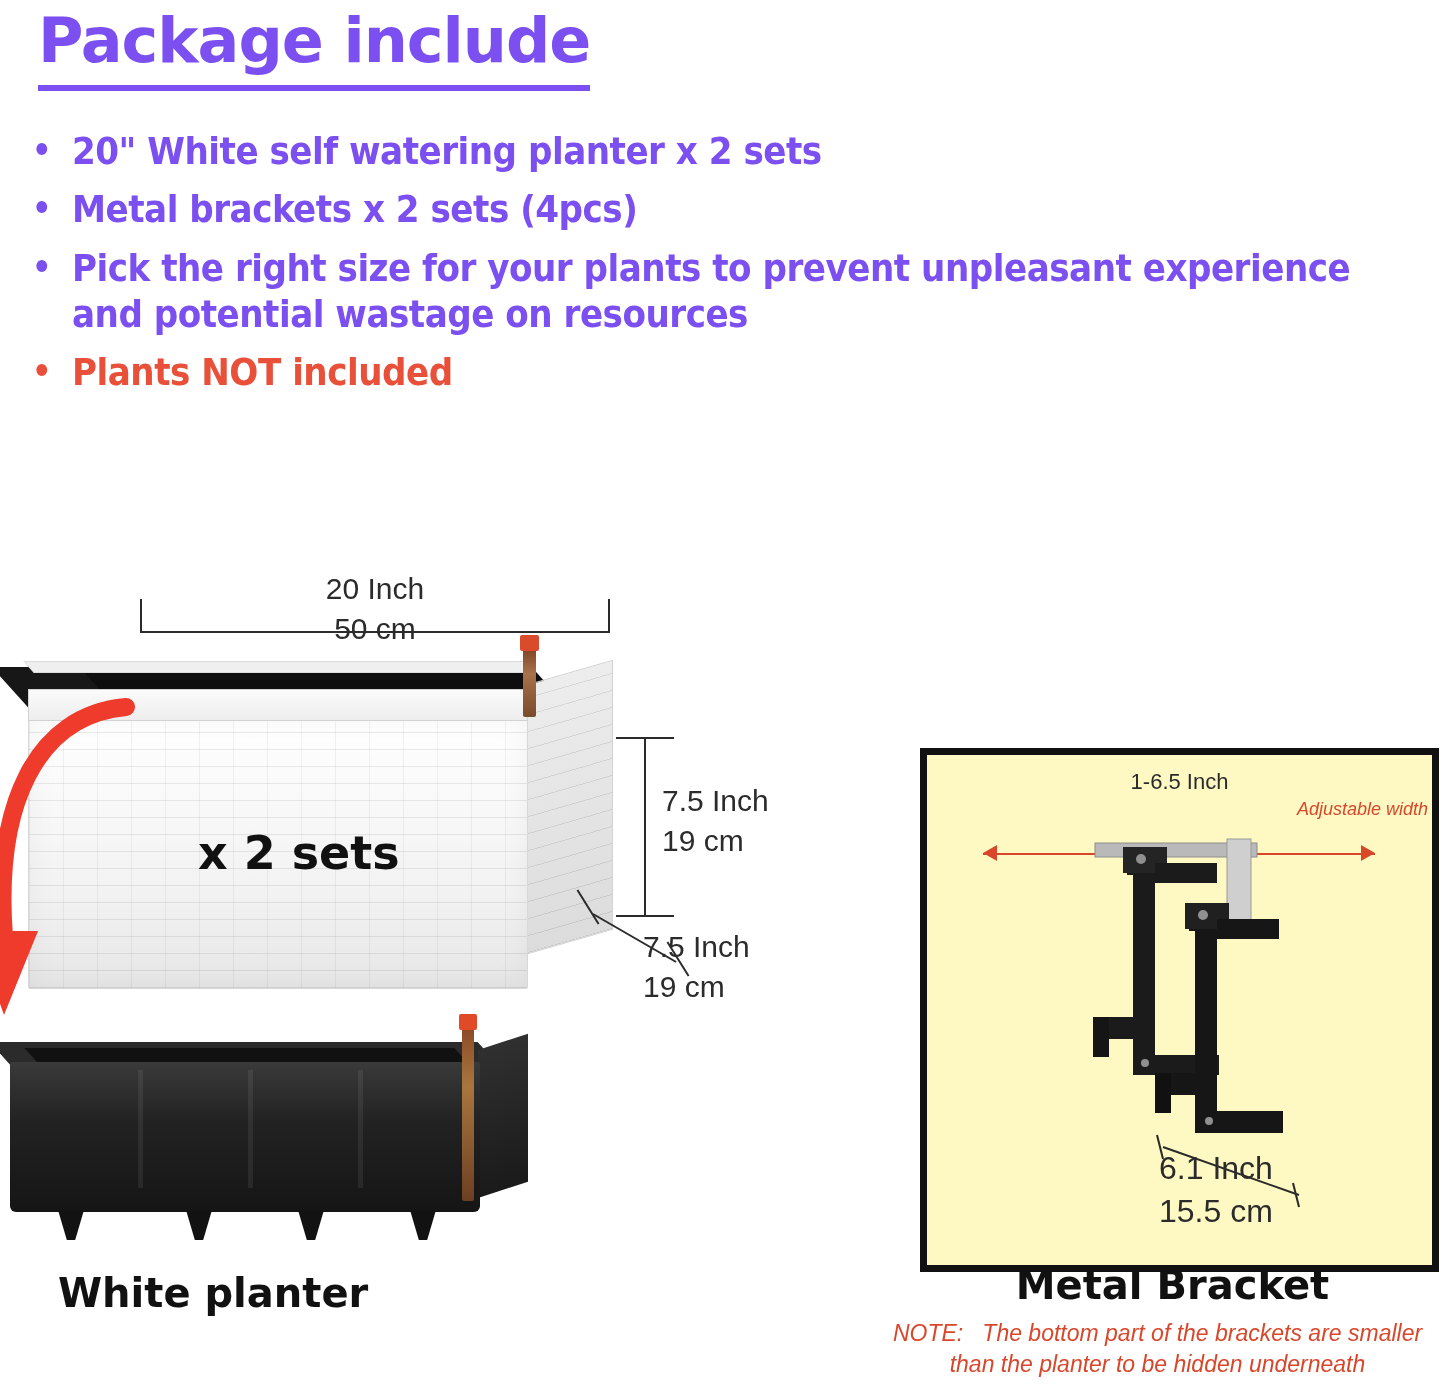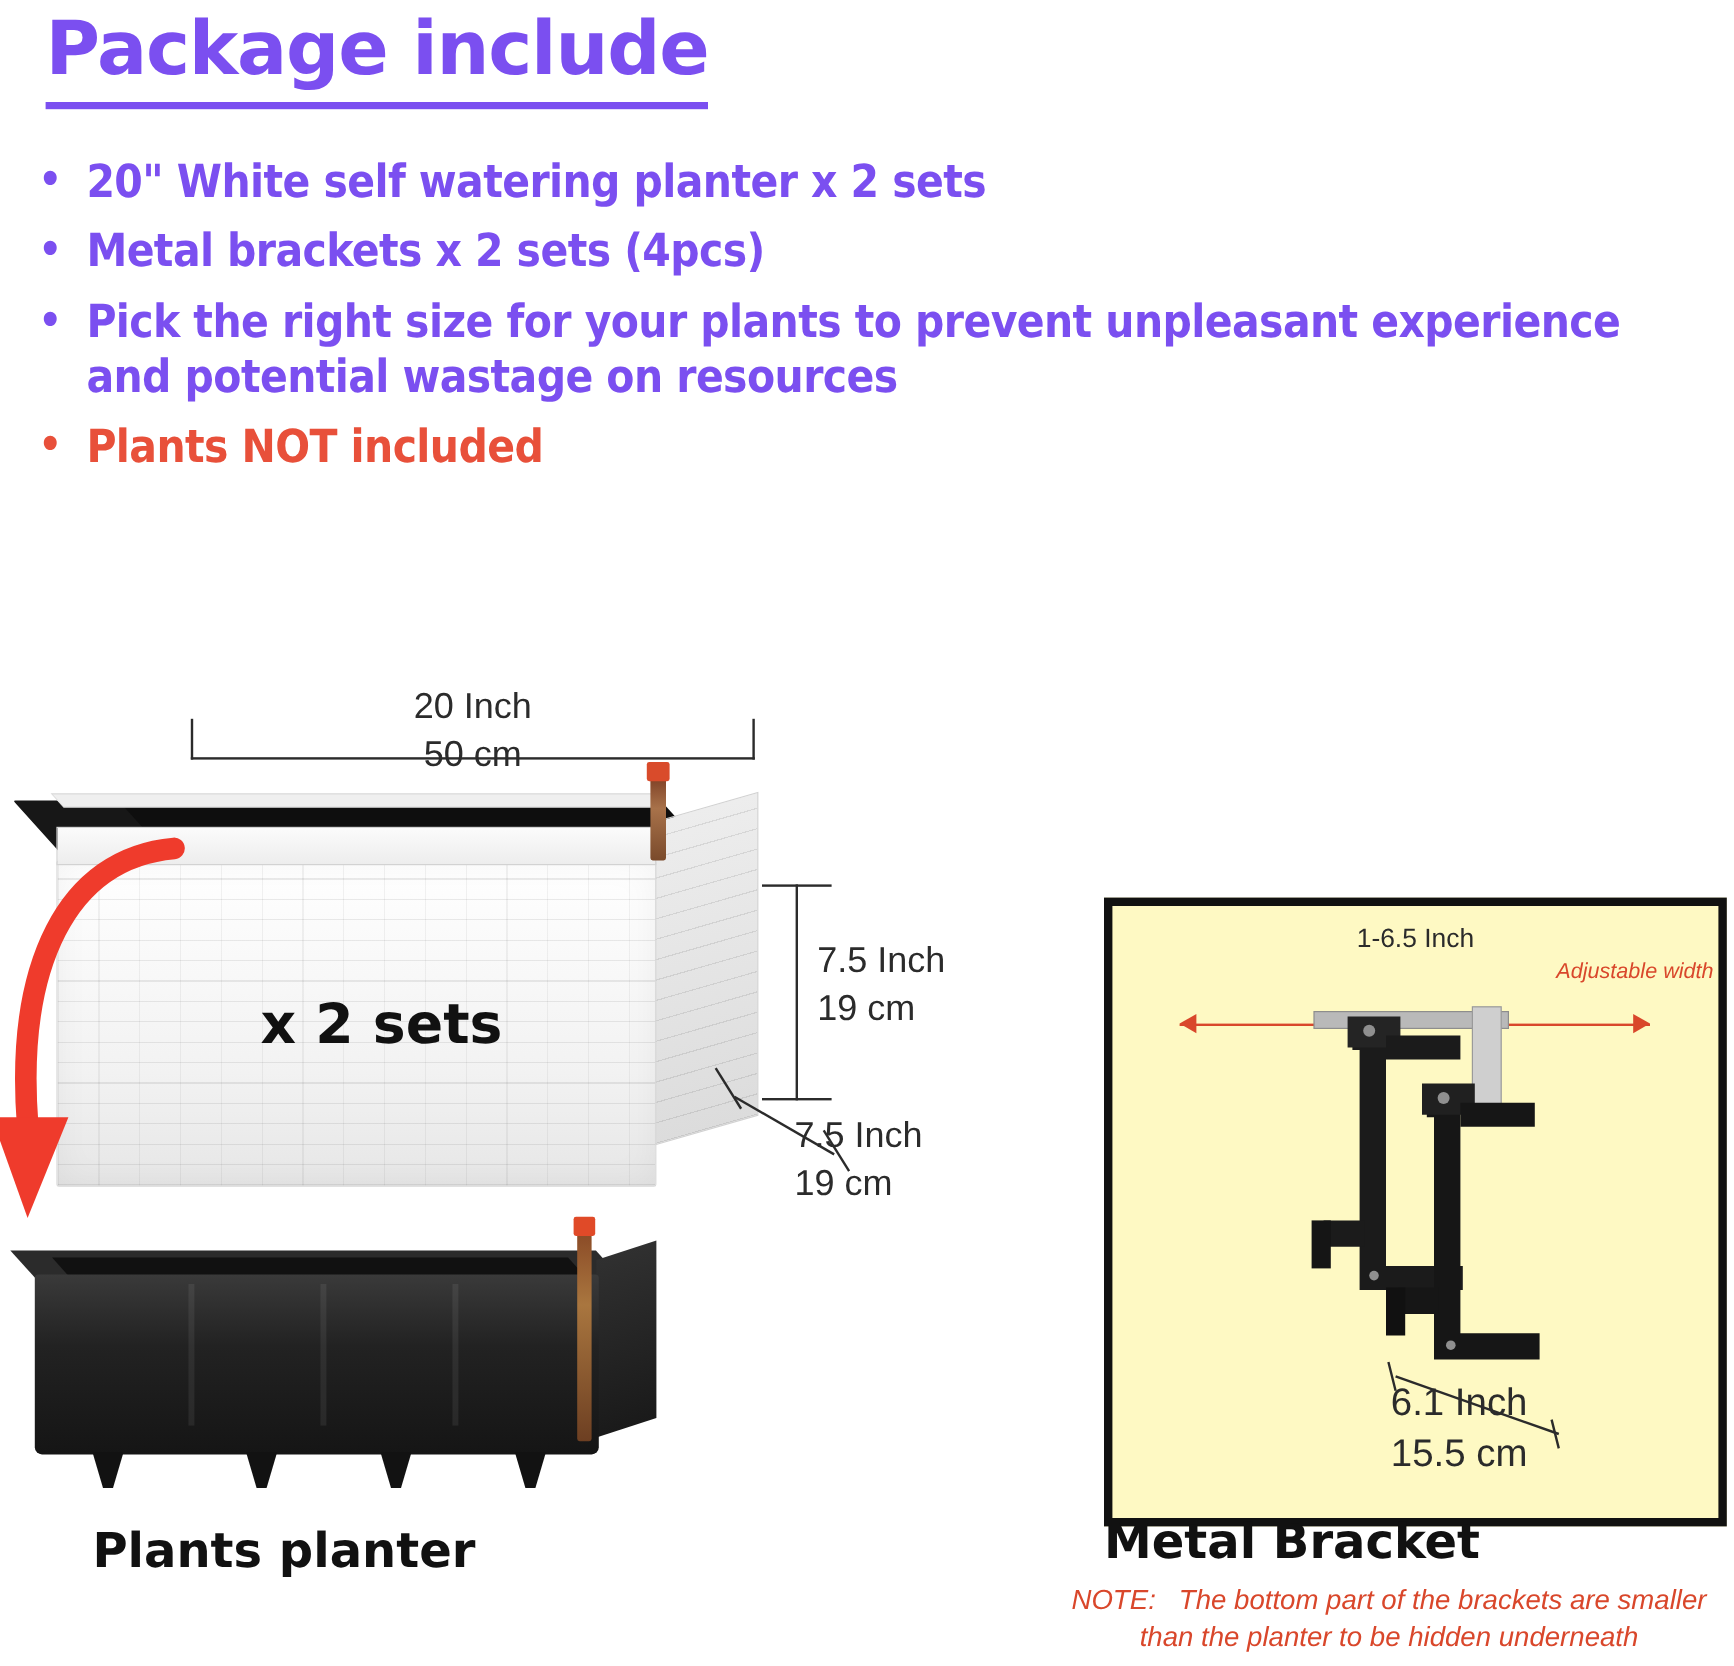--- a/index.html
+++ b/index.html
@@ -61,21 +61,20 @@
   }
   .bullet.red { color: #e8503a; }
 
   
   .planter-area {
     position: absolute;
     left: 0;
     top: 555px;
     width: 860px;
     height: 830px;
-    margin-left: 19px;
   }
 
   
   .dim-top {
     position: absolute;
     left: 140px;
     top: 20px;
     width: 470px;
     height: 80px;
   }
@@ -425,20 +424,21 @@
     background: #d9472b;
   }
   .adj-arrow-l { left: 56px; width: 118px; }
   .adj-arrow-r { left: 306px; width: 142px; }
 
   .b-caption {
     position: absolute;
     left: 920px;
     top: 1262px;
     width: 505px;
+    text-align: center;
     font-size: 40px;
     font-weight: bold;
     color: #111;
     font-family: "DejaVu Sans", sans-serif;
   }
   .b-note {
     position: absolute;
     left: 870px;
     top: 1318px;
     width: 575px;
@@ -545,21 +545,21 @@
     <div class="rib" style="left:238px"></div>
     <div class="rib" style="left:348px"></div>
     <div class="foot" style="left:48px"></div>
     <div class="foot" style="left:176px"></div>
     <div class="foot" style="left:288px"></div>
     <div class="foot" style="left:400px"></div>
     <div class="gauge2"></div>
     <div class="gauge2-cap"></div>
   </div>
 
-  <div class="caption-inner">Plants planter</div>
+  <div class="caption-inner">White planter</div>
 </div>
 
 <div class="bracket-area">
 
   <div class="bracket-dim-label">
     <div>1-6.5 Inch</div>
   </div>
   <div class="adj-label">Adjustable width</div>
   <div class="adj-arrow-l"></div>
   <div class="adj-arrow-r"></div>

